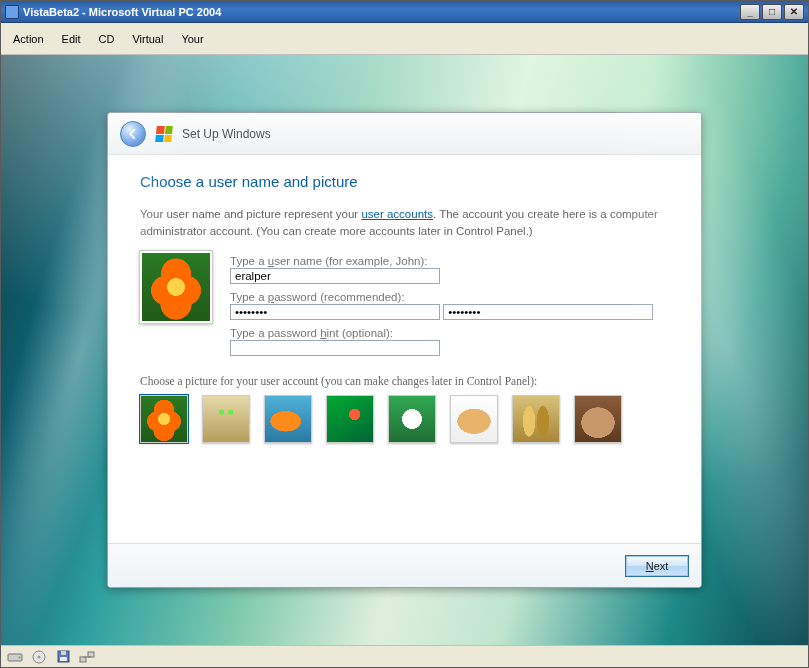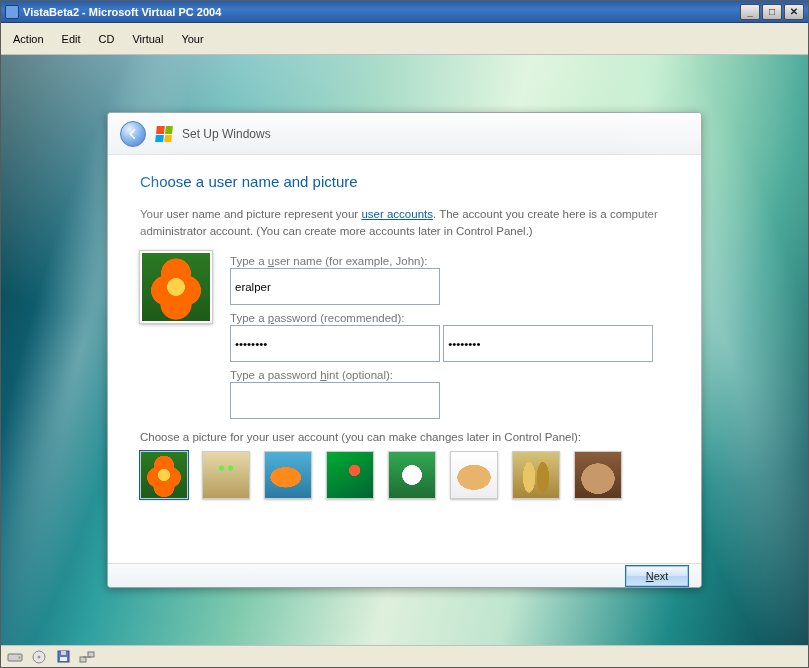--- a/index.html
+++ b/index.html
@@ -106,39 +106,39 @@
     width: 72px; height: 72px;
     border: 2px solid #fff; outline: 1px solid #ccc;
     box-shadow: 0 1px 4px rgba(0,0,0,0.4);
     position:relative;
     flex-shrink:0;
   }
   .form-fields { flex:1; }
   .field-label { color:#777; margin-top: 4px; }
   .field-label .ul { text-decoration: underline; }
   .text-input {
-    width: 210px; height: 37px;
+    width: 210px; height: 16px;
     border: 1px solid #9aa8b8;
     font-size: 11.5px; padding: 1px 4px;
     margin-top: 1px; margin-bottom: 3px;
     font-family: inherit;
   }
 
-  .picker-label { margin-top: 9px; }
+  .picker-label { margin-top: 16px; font-family: Liberation Serif, serif; }
   .pic-row { display:flex; gap: 14px; margin-top: 8px; }
   .pic-option {
     width: 48px; height: 48px;
     border: 1px solid #ccc; background:#eee;
     box-shadow: 0 1px 2px rgba(0,0,0,0.25);
     cursor:pointer; position:relative; overflow:hidden;
   }
   .pic-option.selected { outline: 1px solid #0b5fa5; }
 
   .oobe-footer {
-    height: 24px; border-top:1px solid #e0e0e0;
+    height: 44px; border-top:1px solid #e0e0e0;
     display:flex; align-items:center; justify-content:flex-end;
     padding: 0 12px;
     background: linear-gradient(#fafafa,#edf3f6);
   }
   .next-btn {
     min-width: 64px; height:22px;
     padding: 0 14px;
     border:1px solid #2a6fb4;
     background: linear-gradient(#f6fafe,#d4e7f8 48%,#b4d5f3 52%,#cfe5f8);
     font-size:11px; color:#222;

